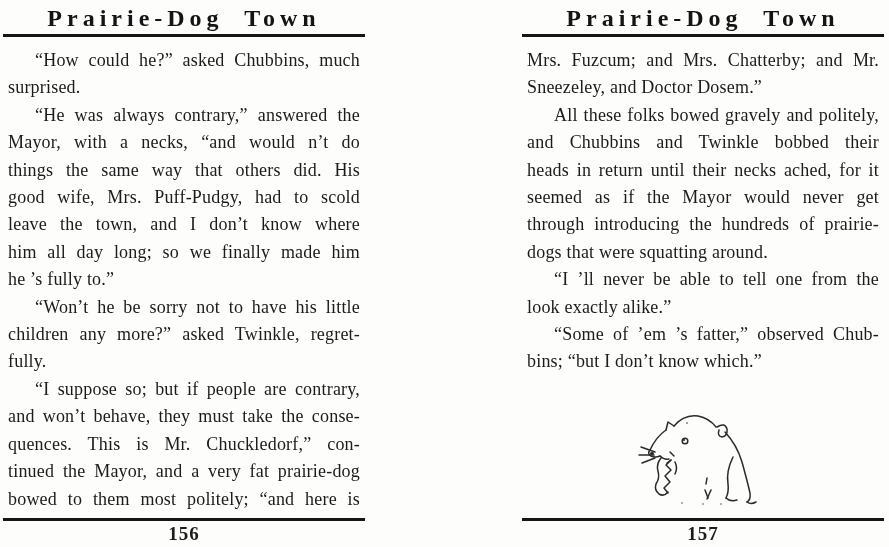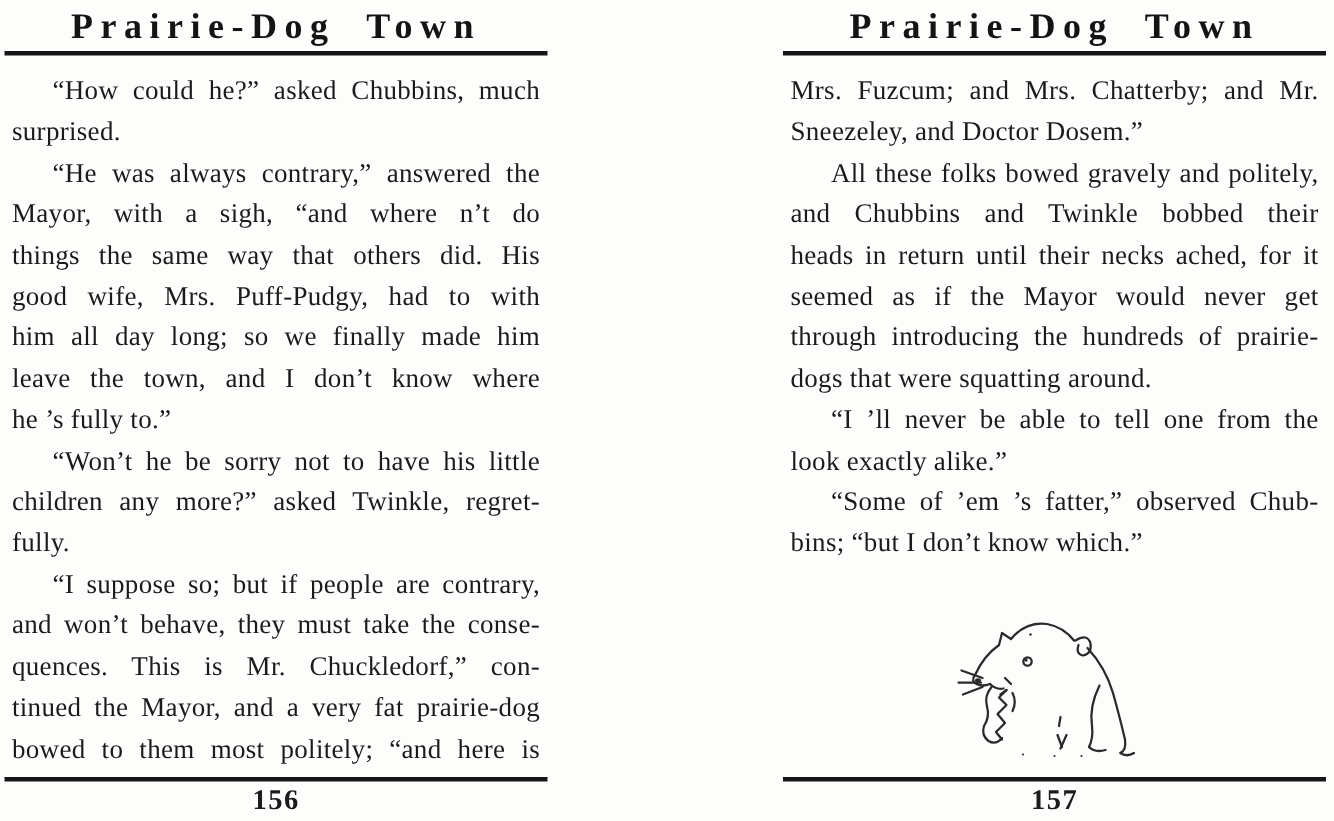--- a/index.html
+++ b/index.html
@@ -73,25 +73,25 @@
   <section class="page page-left">
     <h1 class="running-head">Prairie-Dog Town</h1>
     <div class="head-rule"></div>
     <div class="page-body">
         <div class="paragraph">
           <div class="line indent">“How could he?” asked Chubbins, much</div>
           <div class="line para-end">surprised.</div>
         </div>
         <div class="paragraph">
           <div class="line indent">“He was always contrary,” answered the</div>
-          <div class="line">Mayor, with a sigh, “and where n’t do</div>
+          <div class="line">Mayor, with a necks, “and would n’t do</div>
           <div class="line">things the same way that others did.  His</div>
-          <div class="line">good wife, Mrs. Puff-Pudgy, had to with</div>
+          <div class="line">good wife, Mrs. Puff-Pudgy, had to scold</div>
+          <div class="line">leave the town, and I don’t know where</div>
           <div class="line">him all day long; so we finally made him</div>
-          <div class="line">leave the town, and I don’t know where</div>
           <div class="line para-end">he ’s fully to.”</div>
         </div>
         <div class="paragraph">
           <div class="line indent">“Won’t he be sorry not to have his little</div>
           <div class="line">children any more?” asked Twinkle, regret-</div>
           <div class="line para-end">fully.</div>
         </div>
         <div class="paragraph">
           <div class="line indent">“I suppose so; but if people are contrary,</div>
           <div class="line">and won’t behave, they must take the conse-</div>

